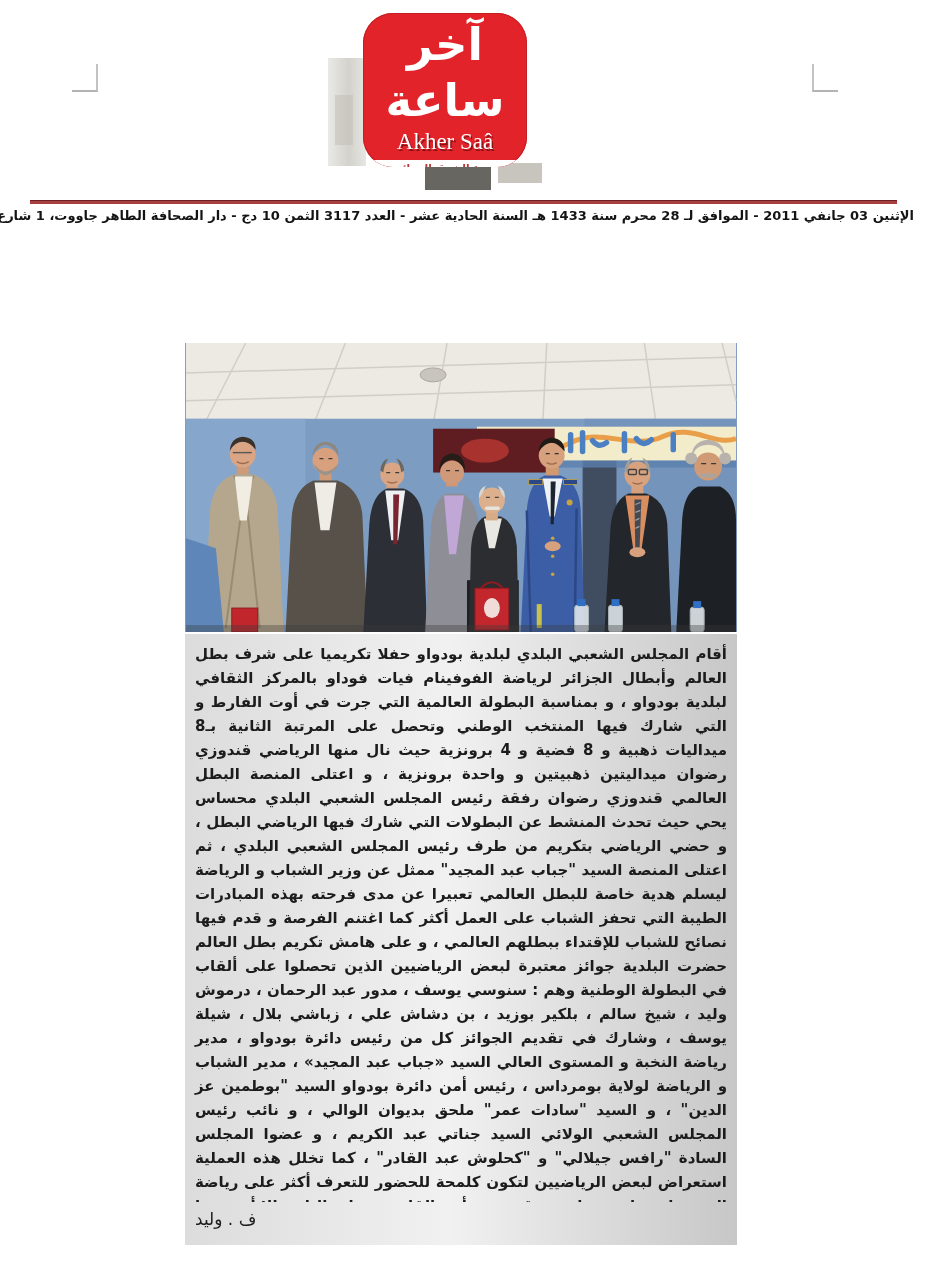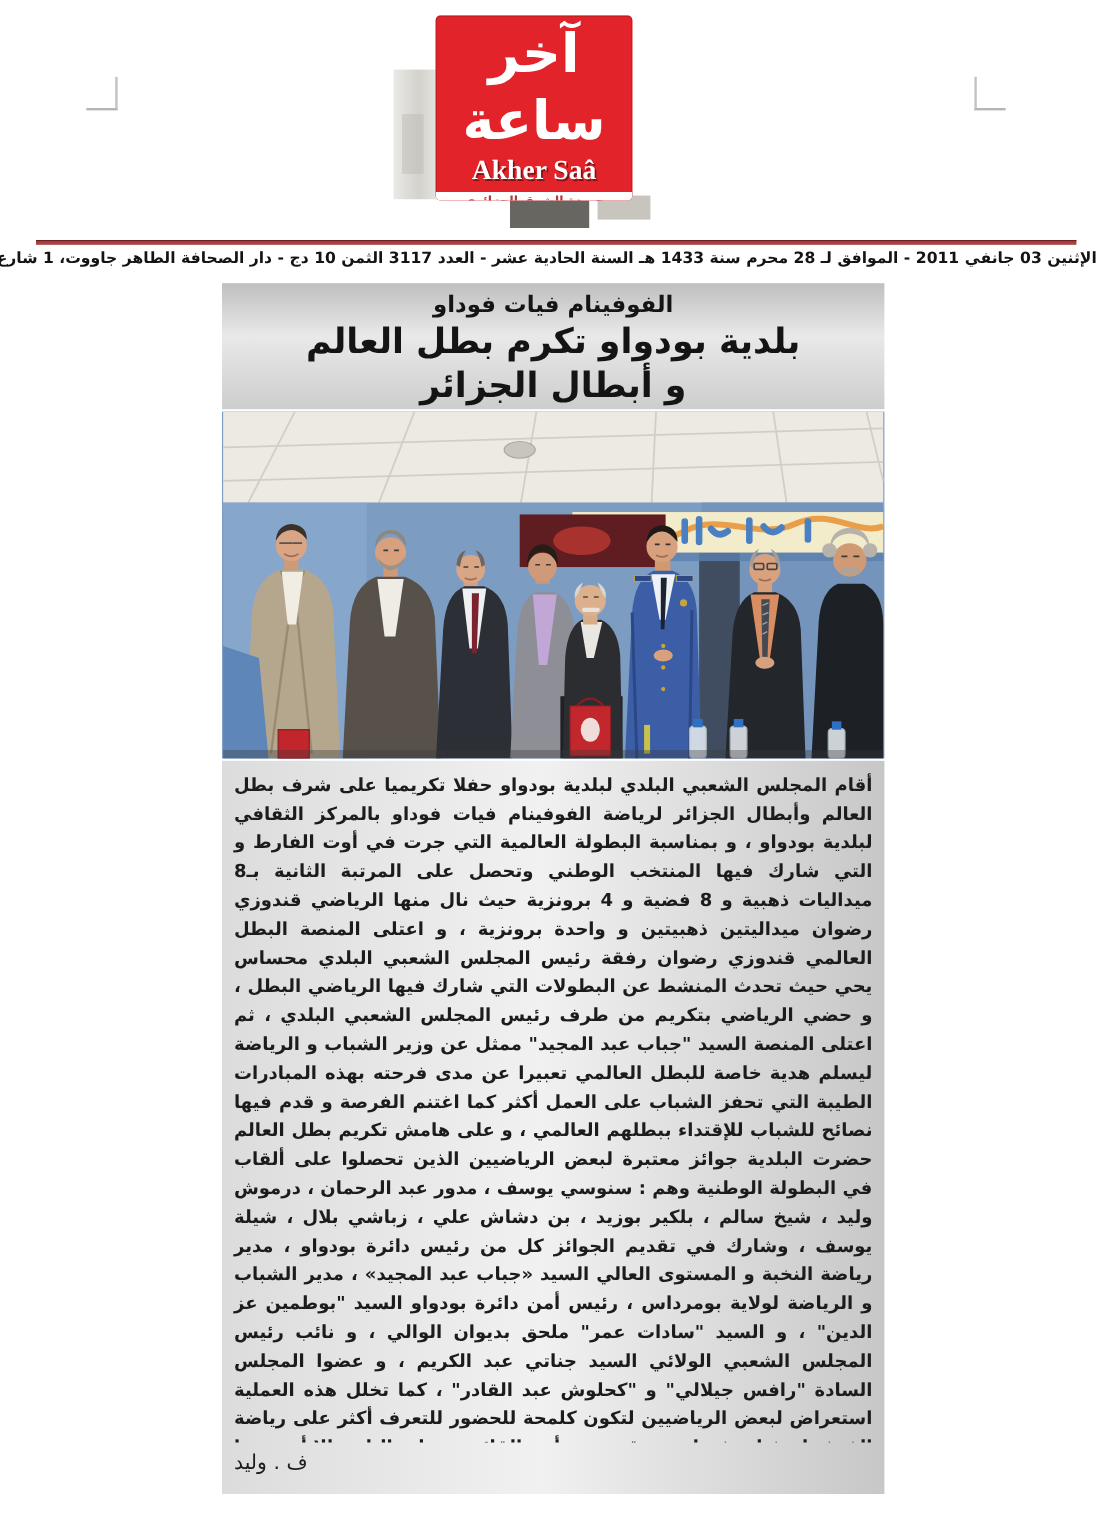--- a/index.html
+++ b/index.html
@@ -13,25 +13,25 @@
 
   
   .frag{position:absolute;}
   .frag-a{left:328px;top:58px;width:38px;height:108px;background:linear-gradient(90deg,#e9e9e6,#d3d2cc 55%,#e6e6e2);}
   .frag-b{left:335px;top:95px;width:18px;height:50px;background:#bdbcb4;opacity:.5;}
   .frag-c{left:425px;top:166px;width:66px;height:24px;background:#4d4b44;opacity:.85;}
   .frag-d{left:498px;top:163px;width:44px;height:20px;background:#b9b7ae;opacity:.8;}
   .frag-e{left:527px;top:70px;width:26px;height:95px;background:linear-gradient(180deg,#ececе8,#d8d7d1);opacity:.8;}
 
   
-  .logo{position:absolute;left:363px;top:13px;width:164px;height:154px;border-radius:4px;
+  .logo{position:absolute;left:363px;top:13px;width:164px;height:154px;border-radius:30px;
         background:#e2242a;box-shadow:0 0 0 1px #c41d23 inset;text-align:center;overflow:hidden;}
   .logo-arabic{margin-top:4px;font-size:45px;line-height:56px;font-weight:bold;color:#ffffff;
         direction:rtl;letter-spacing:-1px;}
-  .logo-latin{font-family:"Liberation Serif",serif;font-weight:bold;font-size:23px;line-height:26px;
+  .logo-latin{font-family:"Liberation Serif",serif;font-weight:normal;font-size:23px;line-height:26px;
         color:#ffffff;text-shadow:1.5px 1.5px 0 rgba(70,5,5,.6);}
   .logo-strip{margin-top:5px;background:#ffffff;height:17px;line-height:17px;font-size:10.5px;
         font-weight:bold;color:#b5393b;direction:rtl;}
 
   
   .rule{position:absolute;left:30px;top:200px;width:867px;height:3px;background:#a84040;border-top:1px solid #6e2023;}
   .dateline{position:absolute;left:14px;top:208px;width:900px;text-align:center;direction:rtl;
         font-size:13px;font-weight:bold;color:#141414;white-space:nowrap;}
 
   
@@ -66,25 +66,20 @@
 
   <div class="logo">
     <div class="logo-arabic">آخر ساعة</div>
     <div class="logo-latin">Akher Saâ</div>
     <div class="logo-strip">جريدة الشرق الجزائري</div>
   </div>
 
   <div class="rule"></div>
   <div class="dateline">الإثنين 03 جانفي 2011 - الموافق لـ 28 محرم سنة 1433 هـ السنة الحادية عشر - العدد 3117 الثمن 10 دج - دار الصحافة الطاهر جاووت، 1 شارع بشير عطار ساحة أول ماي الهاتف : 021-65-99-87</div>
 
-  <div class="headline-box">
-    <div class="kicker">الفوفينام فيات فوداو</div>
-    <div class="headline">بلدية بودواو تكرم بطل العالم</div>
-    <div class="headline">و أبطال الجزائر</div>
-  </div>
 
   <div class="photo">
     <svg width="552" height="289" viewBox="0 0 552 290" xmlns="http://www.w3.org/2000/svg">
 
       <g>
         <rect x="0" y="0" width="552" height="82" fill="#eceae3"></rect>
         <g stroke="#d2cec5" stroke-width="1.5" fill="none">
           <path d="M60,0 L18,82"></path>
             <path d="M160,0 L128,82"></path>
             <path d="M262,0 L248,82"></path>

